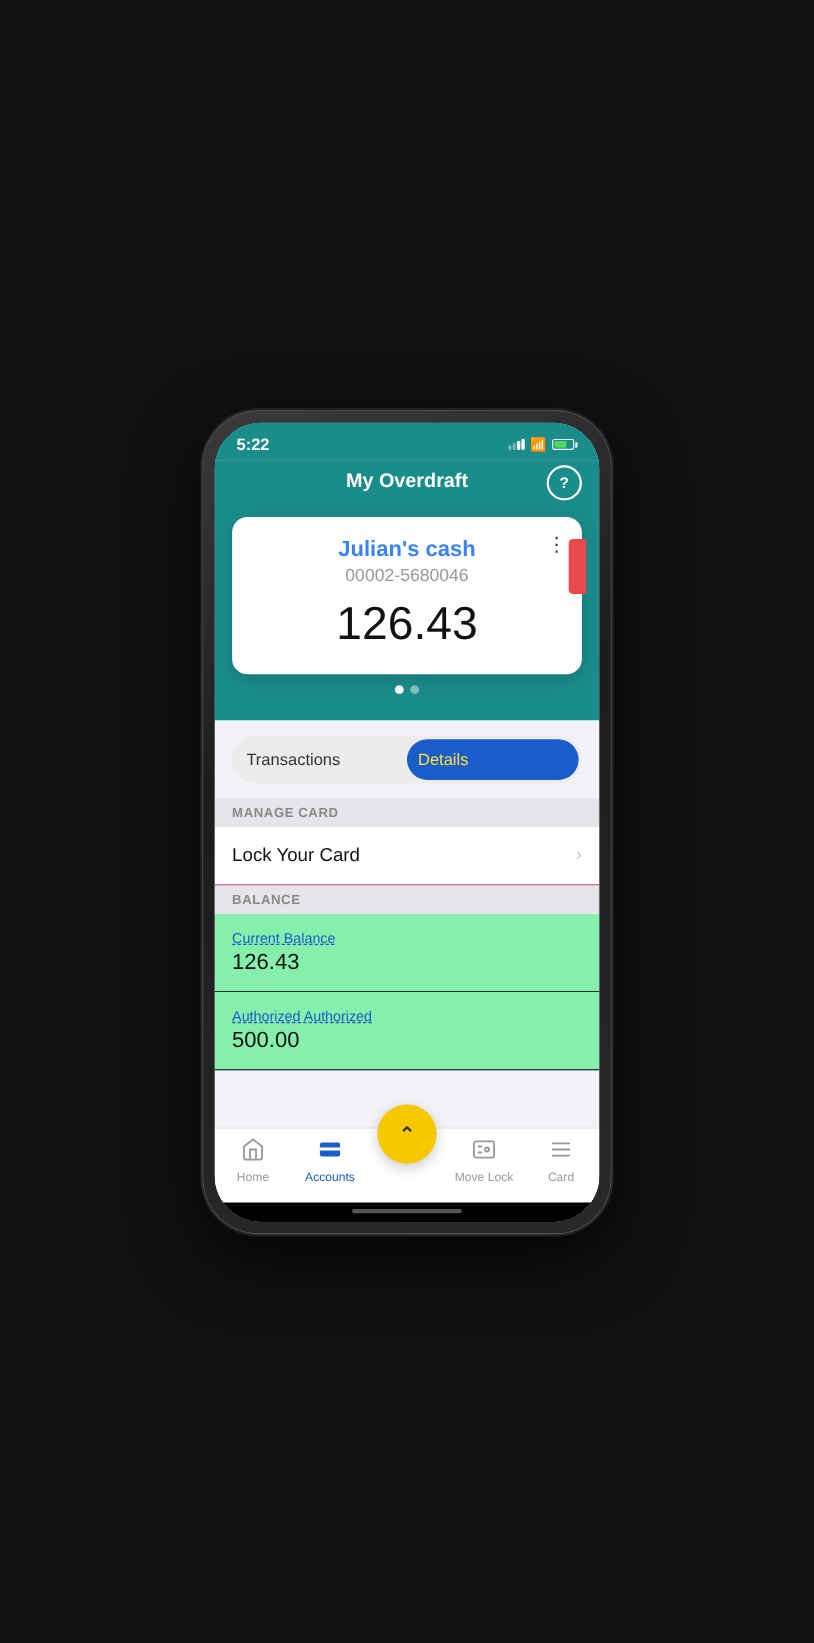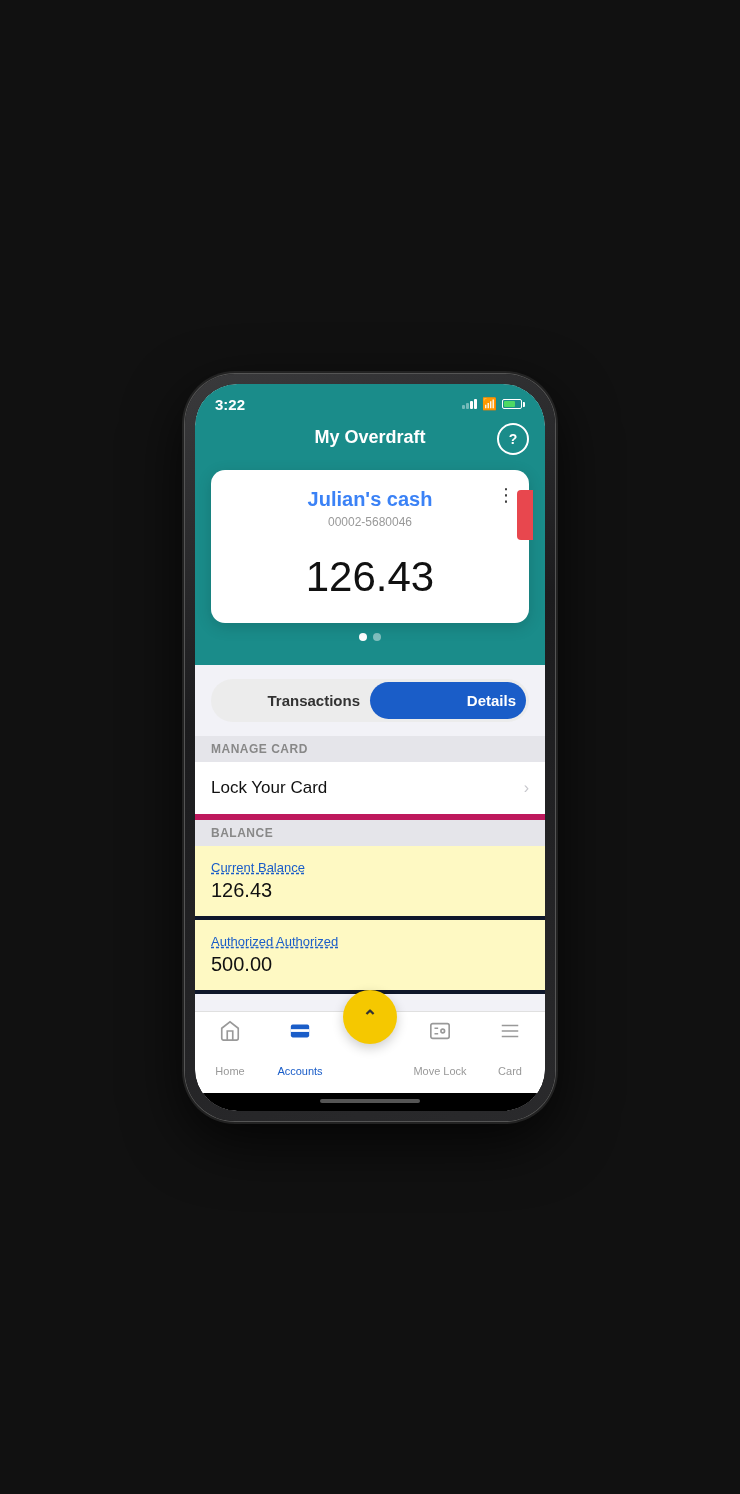--- a/index.html
+++ b/index.html
@@ -181,24 +181,24 @@
 
     .card-name {
       font-size: 20px;
       font-weight: 600;
       color: #3b82f6;
       text-align: center;
       margin-bottom: 4px;
     }
 
     .card-number {
-      font-size: 12px;
+      font-size: 16px;
       color: #999;
       text-align: center;
-      margin-bottom: 24px;
+      margin-bottom: 10px;
     }
 
     .card-balance {
       font-size: 42px;
       font-weight: 300;
       color: #111;
       text-align: center;
     }
 
     .card-red-tab {
@@ -240,74 +240,74 @@
       background: #ececec;
       border-radius: 30px;
       display: flex;
       margin: 14px 16px;
       padding: 3px;
     }
 
     .tab-btn {
       flex: 1;
       padding: 10px;
-      text-align: right;
+      text-align: left;
       border-radius: 25px;
       font-size: 15px;
-      font-weight: 700;
+      font-weight: 400;
       cursor: pointer;
     }
 
     .tab-inactive {
       color: #333;
       background: transparent;
     }
 
     .tab-active {
       background: #1a5dc8;
-      color: #ffffff;
+      color: #fde047;
     }
 
     
     .section-header {
       background: #e5e5ea;
       padding: 6px 16px;
       font-size: 12px;
       font-weight: 600;
       color: #888;
       letter-spacing: 0.5px;
     }
 
     
     .list-item {
       background: white;
       display: flex;
       align-items: center;
       justify-content: space-between;
       padding: 16px 16px;
-      border-bottom: 6px solid #be185d;
+      border-bottom: 1px solid #be185d;
       cursor: pointer;
     }
 
     .list-item-label {
       font-size: 17px;
       color: #111;
       font-weight: 500;
     }
 
     .chevron-right {
       color: #c7c7cc;
       font-size: 16px;
     }
 
     
     .balance-row {
-      background: #fef9c3;
+      background: #86efac;
       padding: 14px 16px;
-      border-bottom: 4px solid #0f172a;
+      border-bottom: 1px solid #0f172a;
     }
 
     .balance-label {
       font-size: 13px;
       color: #1a5dc8;
       text-decoration: underline;
       text-decoration-style: dashed;
       margin-bottom: 4px;
     }
 
@@ -326,21 +326,21 @@
       padding: 8px 0 16px;
       border-top: 1px solid #e0e0e0;
       flex-shrink: 0;
       position: relative;
     }
 
     .nav-item {
       display: flex;
       flex-direction: column;
       align-items: center;
-      gap: 17px;
+      gap: 3px;
       cursor: pointer;
       flex: 1;
     }
 
     .nav-icon {
       font-size: 22px;
       color: #999;
     }
 
     .nav-icon-active {
@@ -406,21 +406,21 @@
     .bar4 { height: 10px; }
   </style>
 </head>
 <body>
 
 <div class="phone-outer">
   <div class="phone-inner">
     <div class="phone-screen">
 
       <div class="status-bar">
-        <span class="status-time">3:22</span>
+        <span class="status-time">5:22</span>
         <div class="status-icons">
           <div class="signal-bars">
             <div class="signal-bar bar1"></div>
             <div class="signal-bar bar2"></div>
             <div class="signal-bar bar3"></div>
             <div class="signal-bar bar4"></div>
           </div>
           <span class="wifi-icon">📶</span>
           <div class="battery-icon">
             <div class="battery-body">

